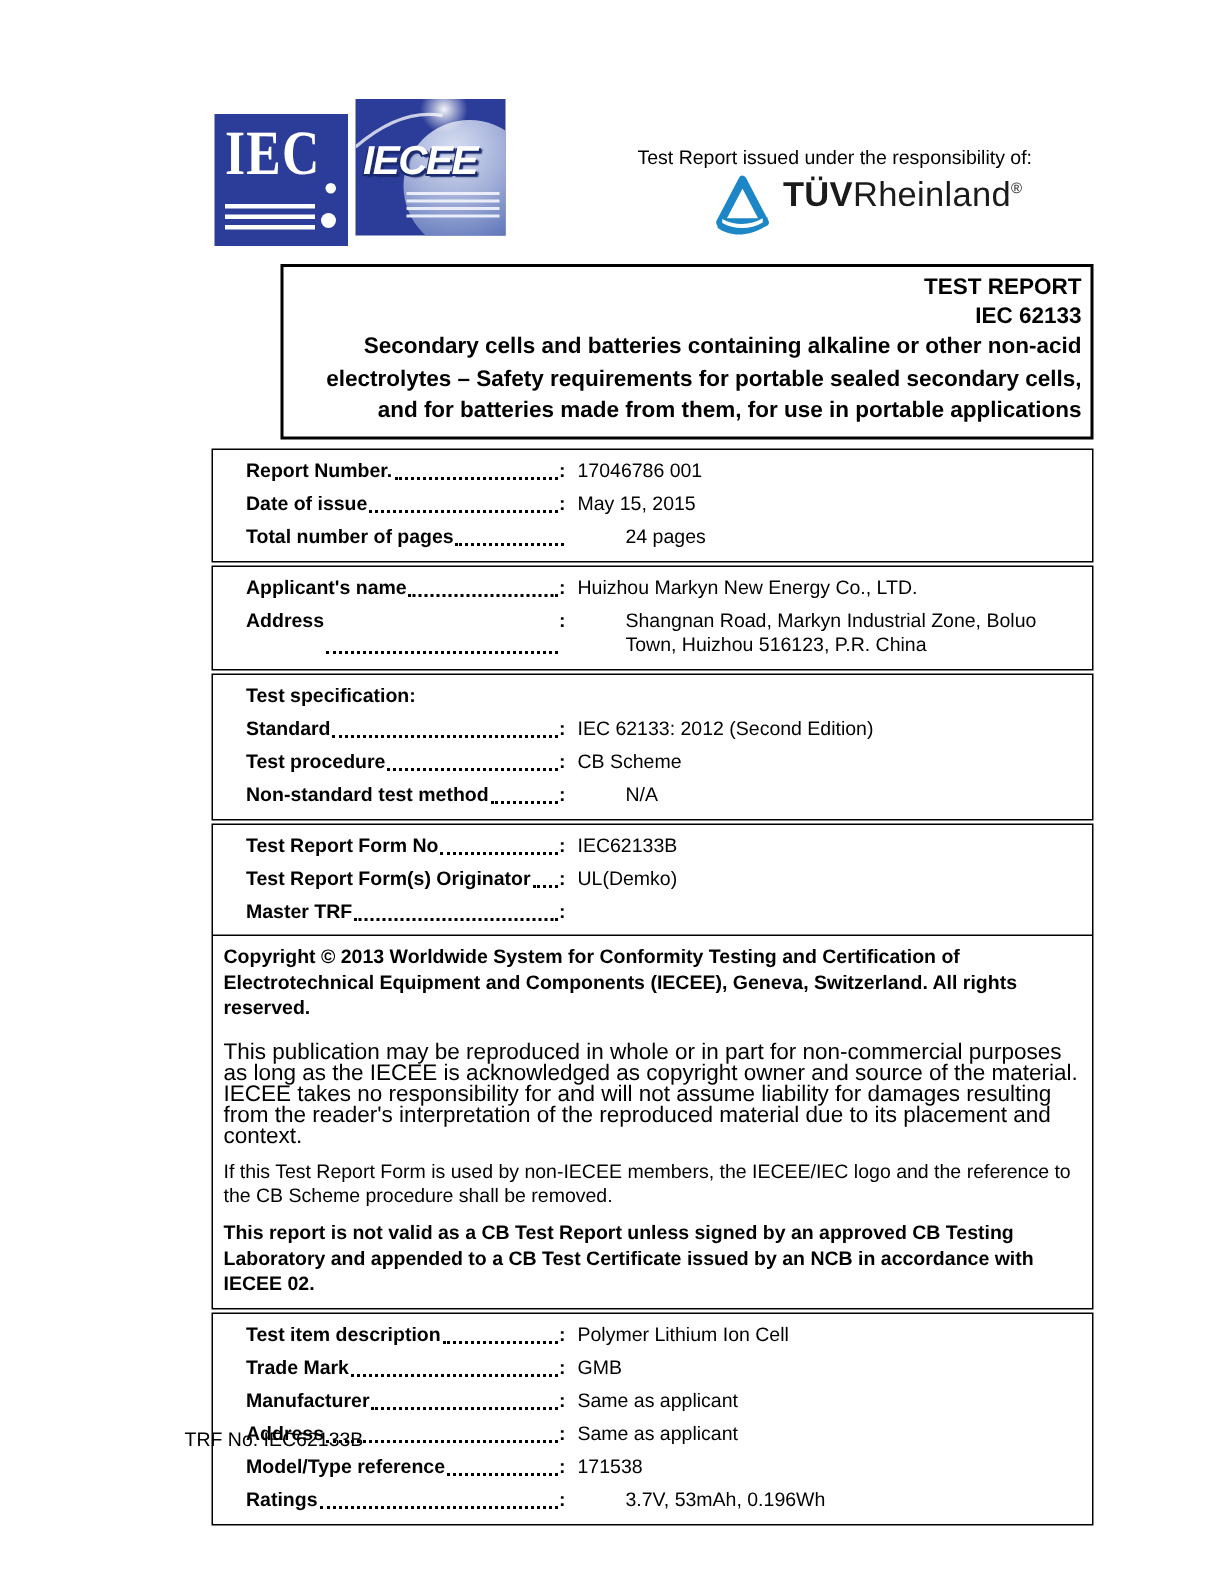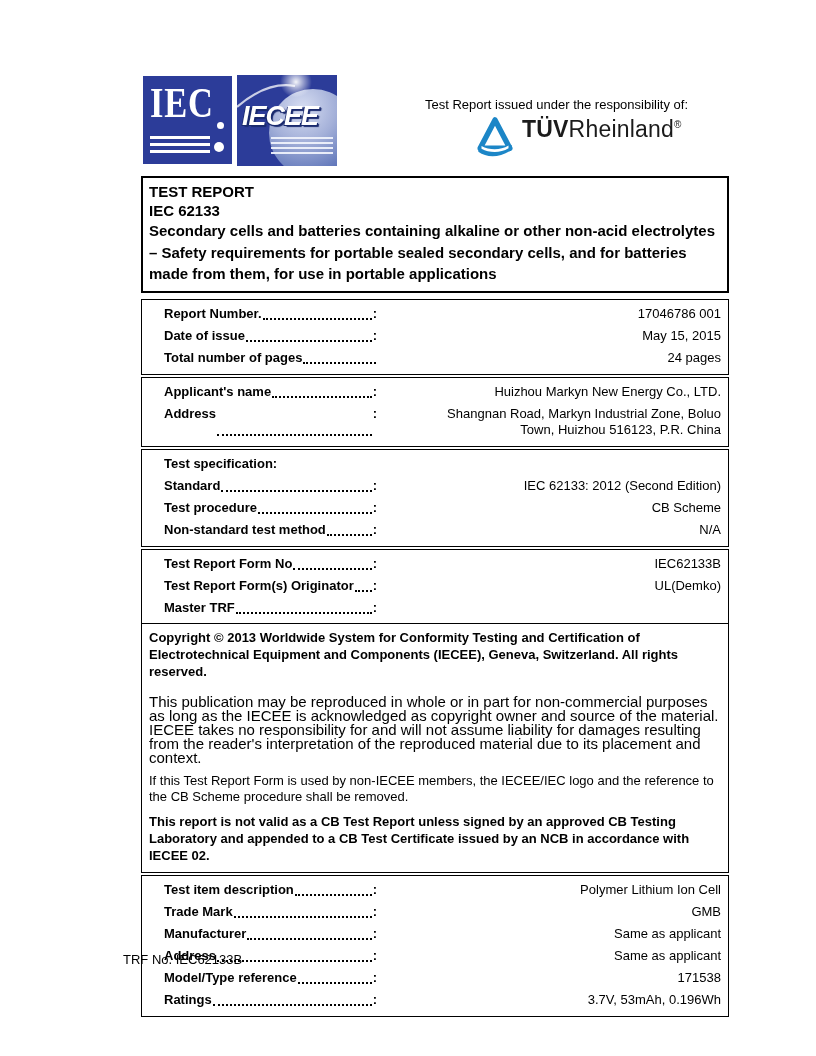--- a/index.html
+++ b/index.html
@@ -19,21 +19,21 @@
     font-family:"Liberation Serif", serif; font-weight:bold;
     font-size:42px; line-height:50px; color:#fff;
     transform:scaleX(.82); transform-origin:left top; letter-spacing:1px;
   }
   .iec-period { position:absolute; left:74px; top:46px; width:7px; height:7px; background:#fff; border-radius:50%; }
   .iec-lines { position:absolute; left:7px; top:60px; width:60px; }
   .iec-lines div { height:3px; background:#fff; margin-bottom:4px; }
   .iec-dot { position:absolute; left:71px; top:66px; width:10px; height:10px; border-radius:50%; background:#fff; }
 
   .iecee-logo {
-    position:absolute; left:237px; top:75px; width:100px; height:91px;
+    position:absolute; left:237px; top:66px; width:100px; height:91px;
     background:var(--logo-blue,#2c3c99); overflow:hidden;
   }
   .iecee-sphere {
     position:absolute; right:-20px; top:14px; width:88px; height:88px; border-radius:50%;
     background:radial-gradient(circle at 38% 22%, #e6ecfa 0%, #aebade 38%, #6c82c0 72%, #3c52a6 100%);
     opacity:.92;
   }
   .iecee-glow {
     position:absolute; left:42%; top:-8px; width:34px; height:30px; border-radius:50%;
     background:radial-gradient(circle, rgba(255,255,255,.95) 0%, rgba(255,255,255,0) 70%);
@@ -55,31 +55,31 @@
   }
   .tuv-logo { position:absolute; left:477px; top:116px; display:flex; }
   .tuv-tri { width:36px; height:42px; margin-right:9px; }
   .tuv-name { font-size:23px; letter-spacing:.2px; color:#1b1b1b; white-space:nowrap; }
   .tuv-name .b { font-weight:bold; }
   .tuv-reg { font-size:10px; vertical-align:super; }
 
   
   .content { position:absolute; left:141px; top:176px; width:588px; }
   .box { border:1px solid #000; box-sizing:border-box; margin-bottom:2px; padding:6px 7px; }
-  .title-box { border-width:2px; margin-bottom:6px; padding:4px 6px 6px; text-align:left; }
+  .title-box { border-width:2px; margin-bottom:6px; padding:4px 6px 6px; text-align:right;margin-left:46px; }
   .tb1 { font-weight:bold; font-size:15px; line-height:19px; }
   .tb-sub { font-weight:bold; font-size:15px; line-height:21.5px; }
 
   .frow { display:flex; line-height:16px; margin-bottom:6px;padding-left:15px; }
   .frow:last-child { margin-bottom:2px;gap:32px; }
   .labwrap { flex:0 0 215px; display:flex; padding-right:2px; box-sizing:border-box; }
   .flabel { font-weight:bold; white-space:nowrap; }
   .leader { flex:1 1 auto; align-self:flex-end; height:0; border-bottom:2px dotted #000; margin:0 1px 2px 1px; min-width:6px; }
   .fcolon { font-weight:bold; }
-  .fvalue { flex:1; padding-left:6px;text-align:right; }
+  .fvalue { flex:1; padding-left:6px; }
 
   .rule { border:none; border-top:1px solid #000; margin:7px -7px 5px -7px; }
   .para-bold { font-weight:bold; font-size:13px; line-height:17px; margin:4px 0 6px; }
   .para-small { font-size:15px; line-height:14px; margin:15px 0 8px; }
   .para-normal { font-size:13px; line-height:16px; margin:4px 0 8px; }
   .para-bold:last-child, .para-normal:last-child { margin-bottom:2px; }
 
   .footer { position:absolute; left:123px; top:952px; font-size:13px; }
 </style>
 </head>

